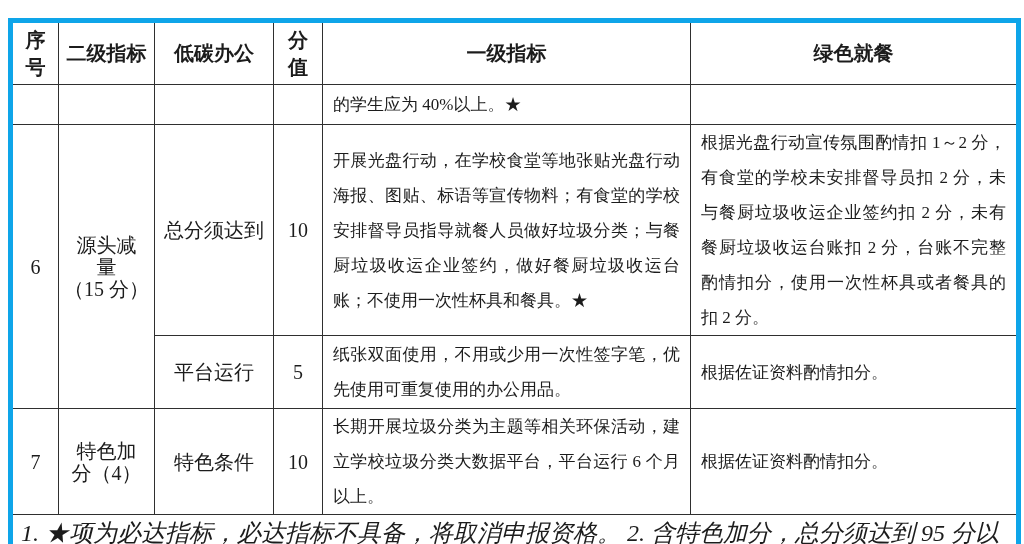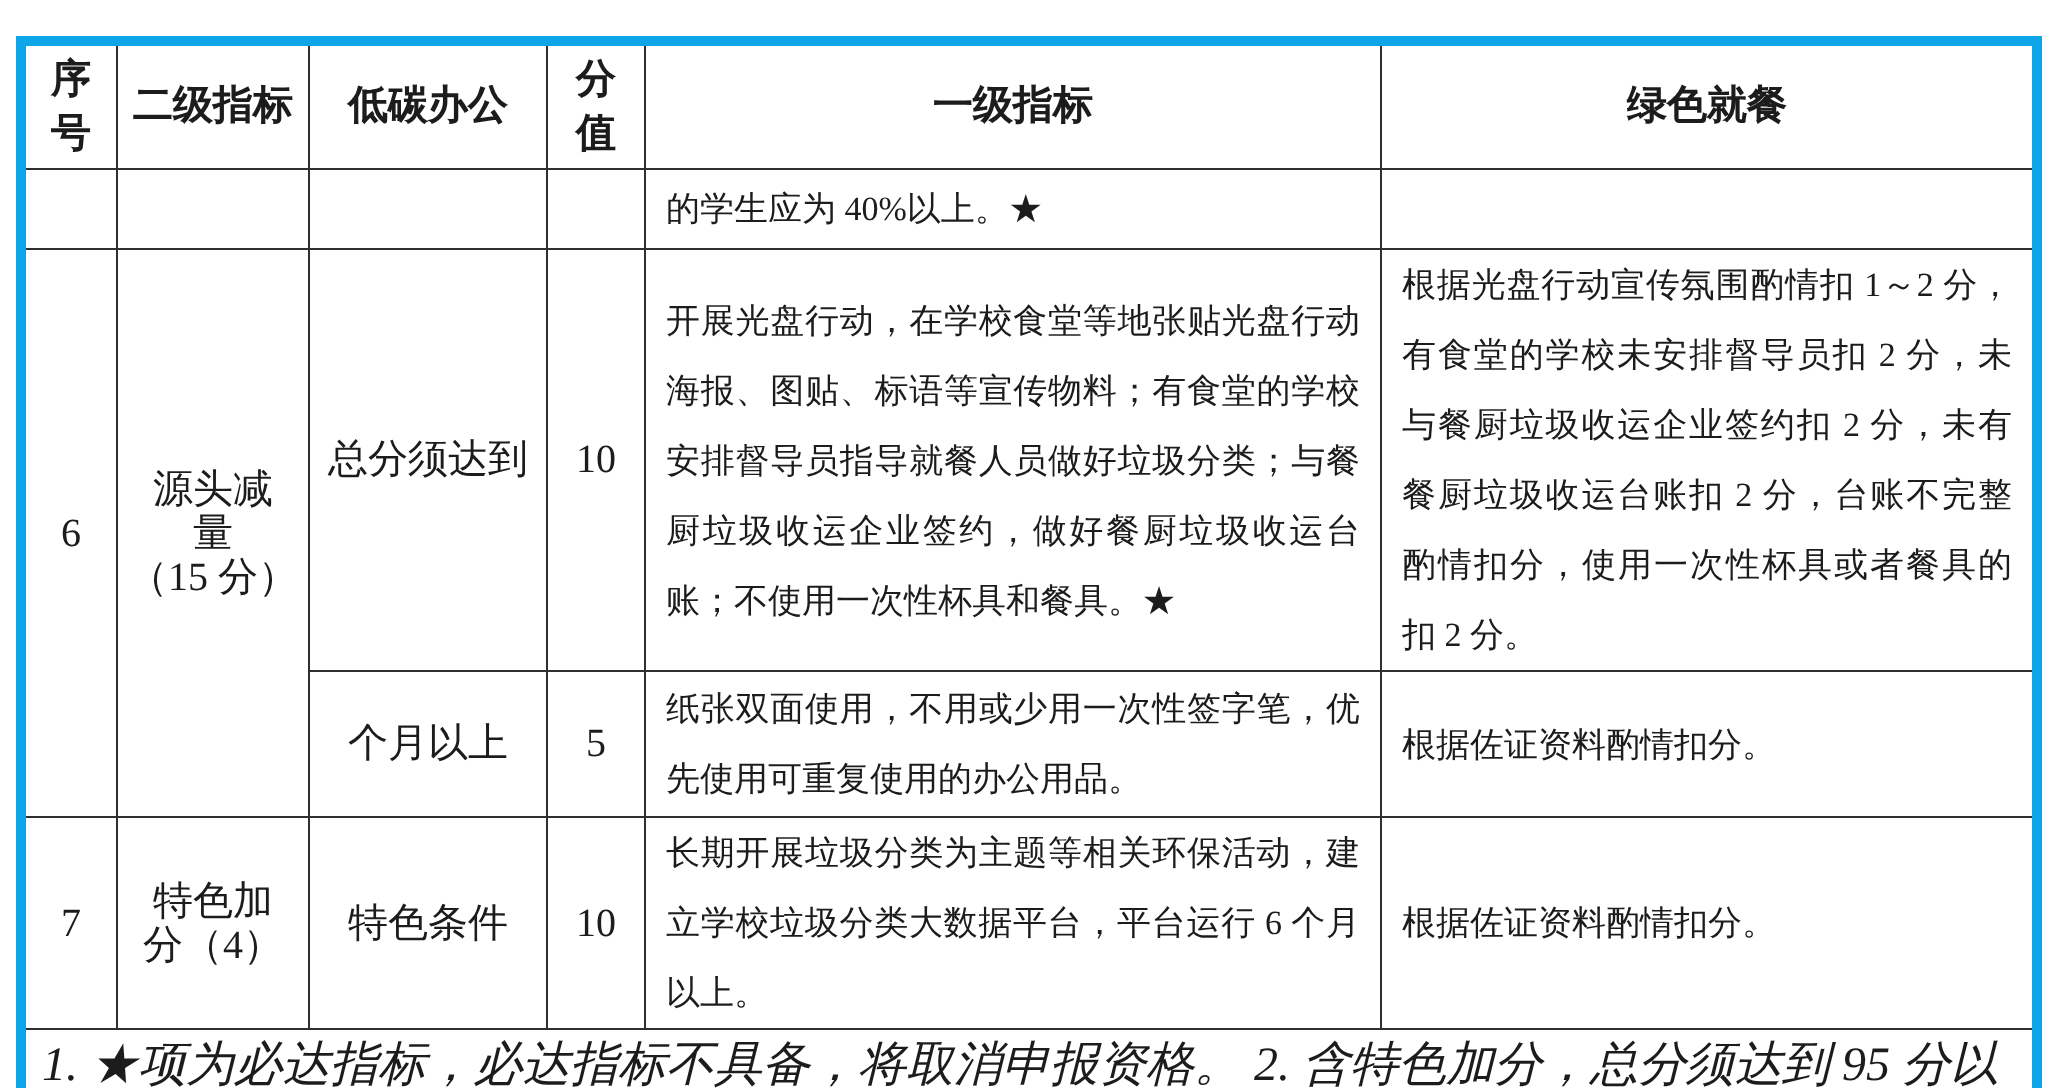--- a/index.html
+++ b/index.html
@@ -104,21 +104,21 @@
       <td class="lv1" rowspan="2">源头减
 量
 （15 分）</td>
       <td class="c">总分须达到</td>
       <td class="c">10</td>
       <td class="p">开展光盘行动，在学校食堂等地张贴光盘行动海报、图贴、标语等宣传物料；有食堂的学校安排督导员指导就餐人员做好垃圾分类；与餐厨垃圾收运企业签约，做好餐厨垃圾收运台账；不使用一次性杯具和餐具。★</td>
       <td class="p">根据光盘行动宣传氛围酌情扣 1～2 分，有食堂的学校未安排督导员扣 2 分，未与餐厨垃圾收运企业签约扣 2 分，未有餐厨垃圾收运台账扣 2 分，台账不完整酌情扣分，使用一次性杯具或者餐具的扣 2 分。</td>
     </tr>
 
     <tr class="r-6b">
-      <td class="c">个月以上</td>
+      <td class="c">平台运行</td>
       <td class="c">5</td>
       <td class="p">纸张双面使用，不用或少用一次性签字笔，优先使用可重复使用的办公用品。</td>
       <td class="p">根据佐证资料酌情扣分。</td>
     </tr>
 
     <tr class="r-7">
       <td class="c">7</td>
       <td class="lv1">特色加
 分（4）</td>
       <td class="c">特色条件</td>

